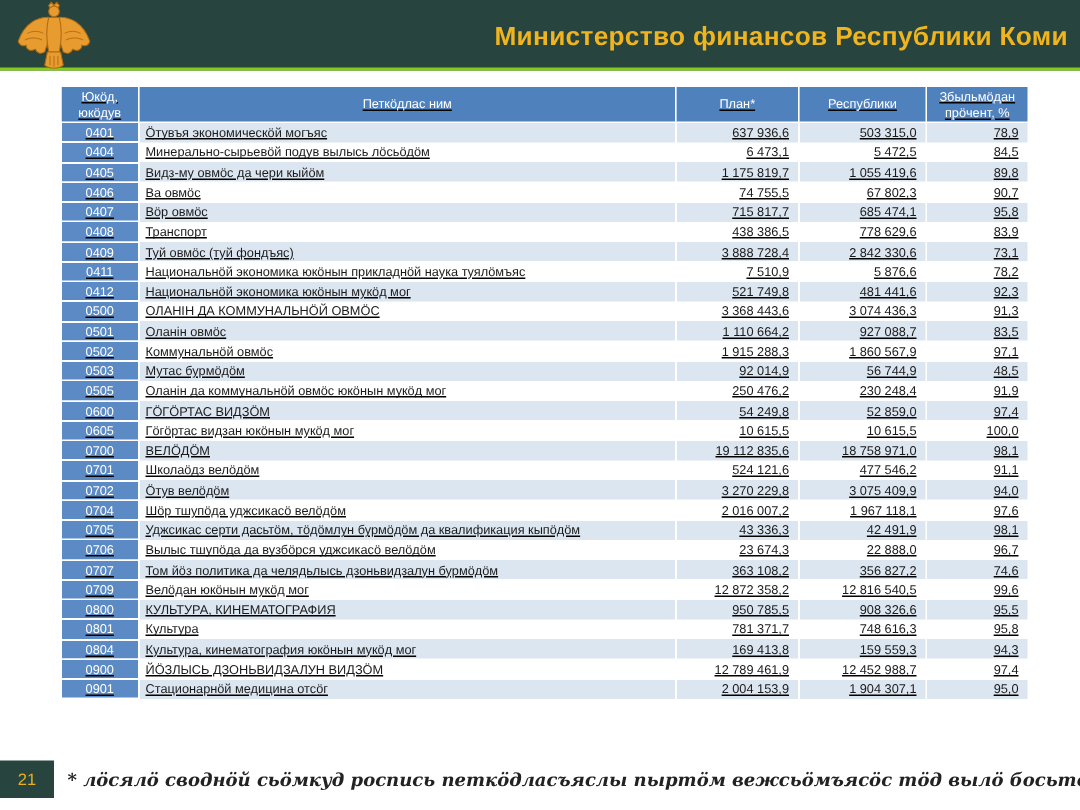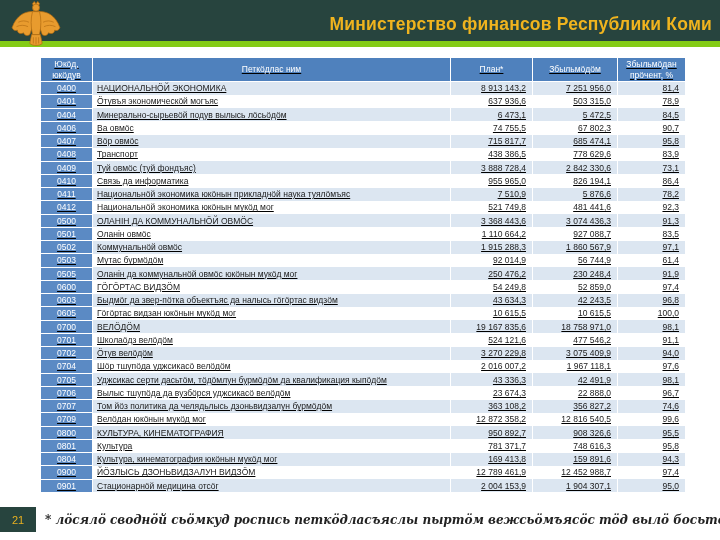--- a/index.html
+++ b/index.html
@@ -9,21 +9,21 @@
     background: #ffffff;
     font-family: "Liberation Sans", sans-serif;
     overflow: hidden;
   }
 
   
   .banner {
     position: absolute; top: 0; left: 0;
     width: 720px; height: 47px;
     background: #27443e;
-    border-bottom: 6px solid #84cc16;
+    border-bottom: 2px solid #84cc16;
   }
   .banner-title {
     position: absolute; right: 8px; top: 14px;
     color: #f0b41e;
     font-size: 17.5px;
     font-weight: bold;
     letter-spacing: 0.2px;
   }
   .logo {
     position: absolute; left: 9px; top: 1px;
@@ -139,49 +139,49 @@
         <col class="c-name">
         <col class="c-plan">
         <col class="c-actual">
         <col class="c-pct">
     </colgroup>
     <thead>
       <tr>
         <th>Юкöд, юкöдув</th>
         <th>Петкöдлас ним</th>
         <th>План*</th>
-        <th>Збыльмöдöм</th>
+        <th>Республики</th>
         <th>Збыльмöдан прöчент, %</th>
       </tr>
     </thead>
     <tbody id="table-body">
-  <tr>
-    <td class="code">0400</td>
-    <td class="name">НАЦИОНАЛЬНÖЙ ЭКОНОМИКА</td>
-    <td class="num">8 913 143,2</td>
-    <td class="num">7 251 956,0</td>
-    <td class="num">81,4</td>
-  </tr>
 
   <tr>
     <td class="code">0401</td>
     <td class="name">Öтувъя экономическöй могъяс</td>
     <td class="num">637 936,6</td>
     <td class="num">503 315,0</td>
     <td class="num">78,9</td>
   </tr>
 
   <tr>
     <td class="code">0404</td>
     <td class="name">Минерально-сырьевöй подув вылысь лöсьöдöм</td>
     <td class="num">6 473,1</td>
     <td class="num">5 472,5</td>
     <td class="num">84,5</td>
   </tr>
 
+  <tr>
+    <td class="code">0405</td>
+    <td class="name">Видз-му овмöс да чери кыйöм</td>
+    <td class="num">1 175 819,7</td>
+    <td class="num">1 055 419,6</td>
+    <td class="num">89,8</td>
+  </tr>
 
   <tr>
     <td class="code">0406</td>
     <td class="name">Ва овмöс</td>
     <td class="num">74 755,5</td>
     <td class="num">67 802,3</td>
     <td class="num">90,7</td>
   </tr>
 
   <tr>
@@ -201,27 +201,20 @@
   </tr>
 
   <tr>
     <td class="code">0409</td>
     <td class="name">Туй овмöс (туй фондъяс)</td>
     <td class="num">3 888 728,4</td>
     <td class="num">2 842 330,6</td>
     <td class="num">73,1</td>
   </tr>
 
-  <tr>
-    <td class="code">0410</td>
-    <td class="name">Связь да информатика</td>
-    <td class="num">955 965,0</td>
-    <td class="num">826 194,1</td>
-    <td class="num">86,4</td>
-  </tr>
 
   <tr>
     <td class="code">0411</td>
     <td class="name">Национальнöй экономика юкöнын прикладнöй наука туялöмъяс</td>
     <td class="num">7 510,9</td>
     <td class="num">5 876,6</td>
     <td class="num">78,2</td>
   </tr>
 
   <tr>
@@ -254,59 +247,52 @@
     <td class="num">1 915 288,3</td>
     <td class="num">1 860 567,9</td>
     <td class="num">97,1</td>
   </tr>
 
   <tr>
     <td class="code">0503</td>
     <td class="name">Мутас бурмöдöм</td>
     <td class="num">92 014,9</td>
     <td class="num">56 744,9</td>
-    <td class="num">61,4</td>
+    <td class="num">48,5</td>
   </tr>
 
   <tr>
     <td class="code">0505</td>
     <td class="name">Оланін да коммунальнöй овмöс юкöнын мукöд мог</td>
     <td class="num">250 476,2</td>
     <td class="num">230 248,4</td>
     <td class="num">91,9</td>
   </tr>
 
   <tr>
     <td class="code">0600</td>
     <td class="name">ГÖГÖРТАС ВИДЗÖМ</td>
     <td class="num">54 249,8</td>
     <td class="num">52 859,0</td>
     <td class="num">97,4</td>
   </tr>
 
-  <tr>
-    <td class="code">0603</td>
-    <td class="name">Быдмöг да звер-пöтка объектъяс да налысь гöгöртас видзöм</td>
-    <td class="num">43 634,3</td>
-    <td class="num">42 243,5</td>
-    <td class="num">96,8</td>
-  </tr>
 
   <tr>
     <td class="code">0605</td>
     <td class="name">Гöгöртас видзан юкöнын мукöд мог</td>
     <td class="num">10 615,5</td>
     <td class="num">10 615,5</td>
     <td class="num">100,0</td>
   </tr>
 
   <tr>
     <td class="code">0700</td>
     <td class="name">ВЕЛÖДÖМ</td>
-    <td class="num">19 167 835,6</td>
+    <td class="num">19 112 835,6</td>
     <td class="num">18 758 971,0</td>
     <td class="num">98,1</td>
   </tr>
 
   <tr>
     <td class="code">0701</td>
     <td class="name">Школаöдз велöдöм</td>
     <td class="num">524 121,6</td>
     <td class="num">477 546,2</td>
     <td class="num">91,1</td>
@@ -356,38 +342,38 @@
     <td class="code">0709</td>
     <td class="name">Велöдан юкöнын мукöд мог</td>
     <td class="num">12 872 358,2</td>
     <td class="num">12 816 540,5</td>
     <td class="num">99,6</td>
   </tr>
 
   <tr>
     <td class="code">0800</td>
     <td class="name">КУЛЬТУРА, КИНЕМАТОГРАФИЯ</td>
-    <td class="num">950 892,7</td>
+    <td class="num">950 785,5</td>
     <td class="num">908 326,6</td>
     <td class="num">95,5</td>
   </tr>
 
   <tr>
     <td class="code">0801</td>
     <td class="name">Культура</td>
     <td class="num">781 371,7</td>
     <td class="num">748 616,3</td>
     <td class="num">95,8</td>
   </tr>
 
   <tr>
     <td class="code">0804</td>
     <td class="name">Культура, кинематография юкöнын мукöд мог</td>
     <td class="num">169 413,8</td>
-    <td class="num">159 891,6</td>
+    <td class="num">159 559,3</td>
     <td class="num">94,3</td>
   </tr>
 
   <tr>
     <td class="code">0900</td>
     <td class="name">ЙÖЗЛЫСЬ ДЗОНЬВИДЗАЛУН ВИДЗÖМ</td>
     <td class="num">12 789 461,9</td>
     <td class="num">12 452 988,7</td>
     <td class="num">97,4</td>
   </tr>

